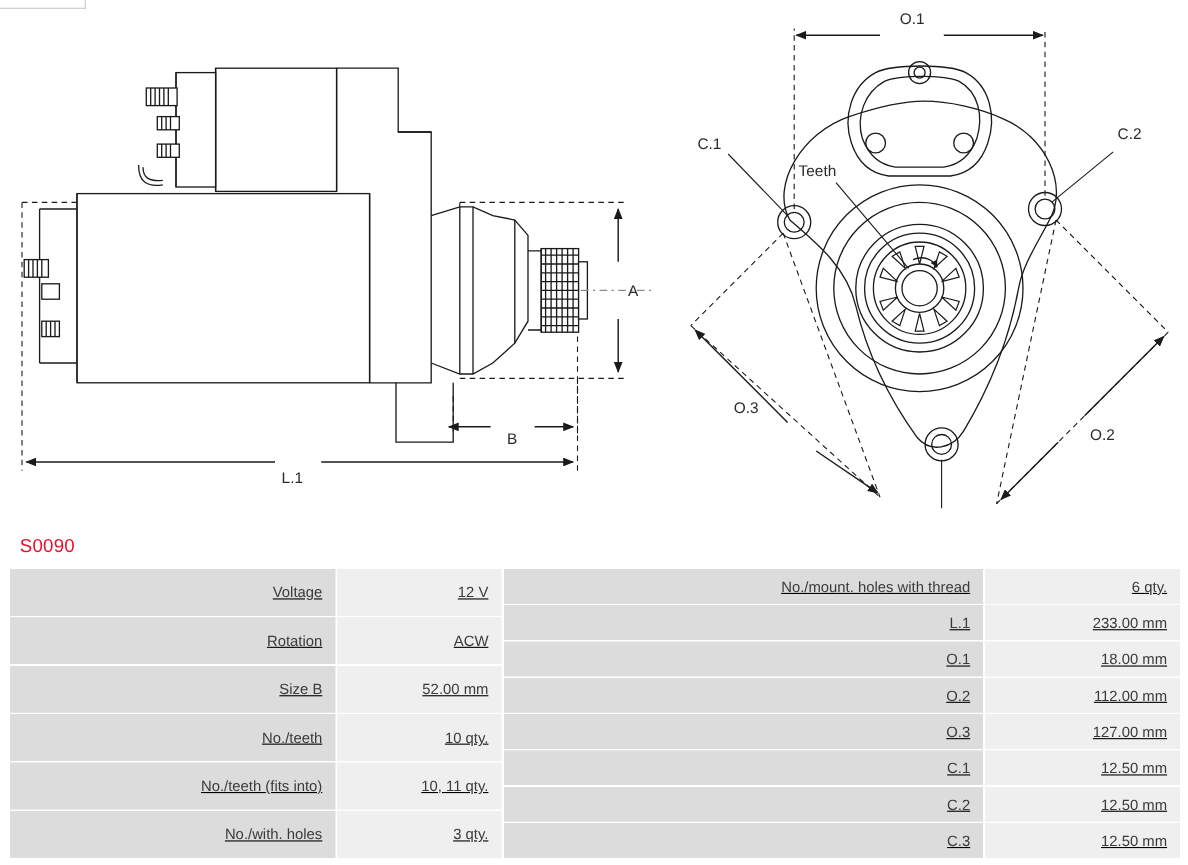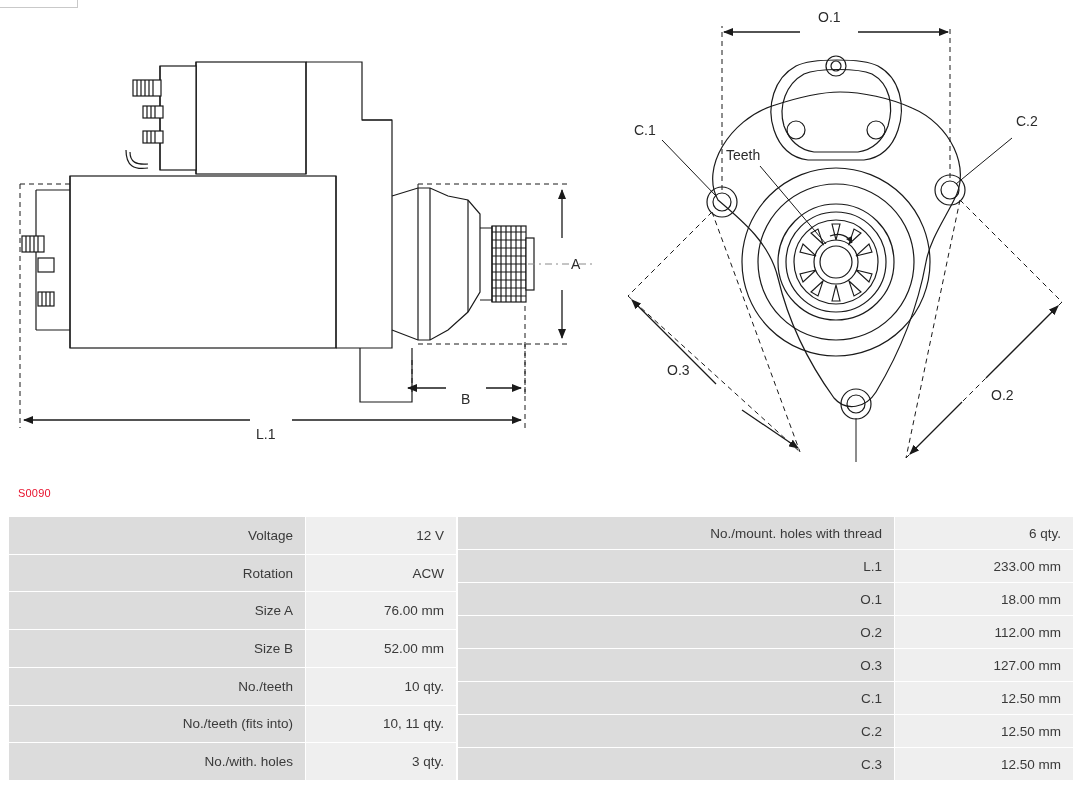--- a/index.html
+++ b/index.html
@@ -19,36 +19,37 @@
     width: 1080px;
     height: 470px;
   }
   .diagram-area svg { display: block; }
 
   .part-code {
     position: absolute;
     left: 18px;
     top: 487px;
     color: #e8112d;
-    font-size: 11px;
+    font-size: 17px;
     font-weight: normal;
     letter-spacing: 0.2px;
   }
 
   .spec-tables {
     position: absolute;
     left: 8px;
     top: 516px;
     width: 1064px;
     display: flex;
     gap: 0;
   }
   table.spec {
     border-collapse: collapse;
     table-layout: fixed;
+    text-decoration: underline;
   }
   table.spec.left { width: 448px; }
   table.spec.right { width: 616px; }
   table.spec td {
     border: 1px solid #ffffff;
     height: 33px;
     padding: 0 12px;
     font-size: 13.5px;
     color: #3a3a3a;
     text-align: right;
@@ -262,24 +263,20 @@
       <tbody>
         <tr>
           <td class="label">Voltage</td>
           <td class="value">12 V</td>
         </tr>
         <tr>
           <td class="label">Rotation</td>
           <td class="value">ACW</td>
         </tr>
         <tr>
-          <td class="label">Size A</td>
-          <td class="value">76.00 mm</td>
-        </tr>
-        <tr>
           <td class="label">Size B</td>
           <td class="value">52.00 mm</td>
         </tr>
         <tr>
           <td class="label">No./teeth</td>
           <td class="value">10 qty.</td>
         </tr>
         <tr>
           <td class="label">No./teeth (fits into)</td>
           <td class="value">10, 11 qty.</td>

